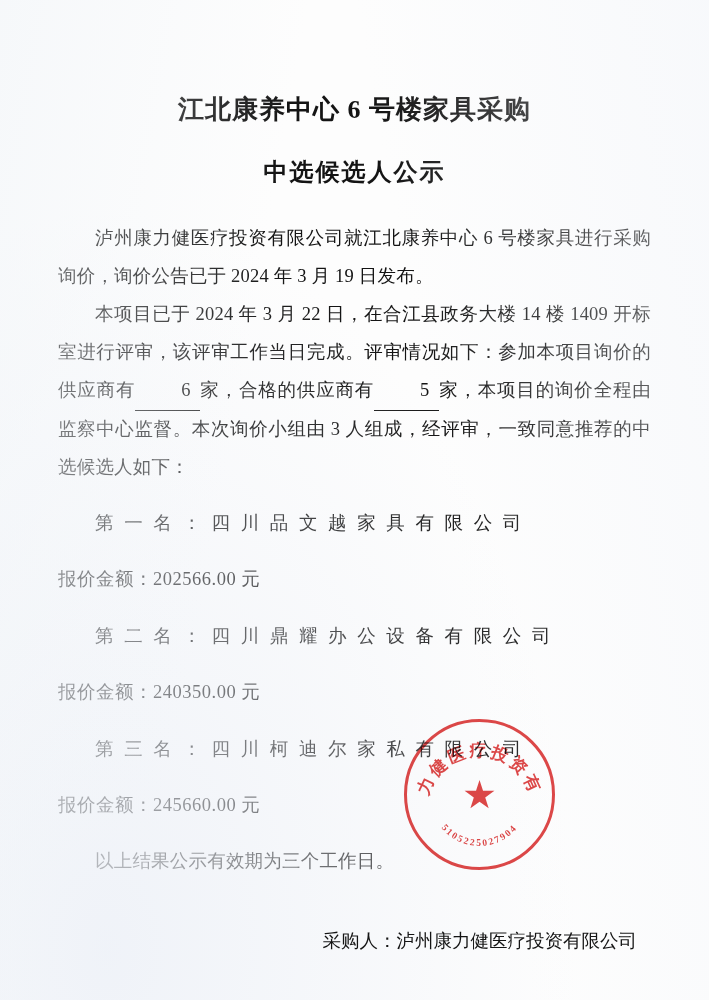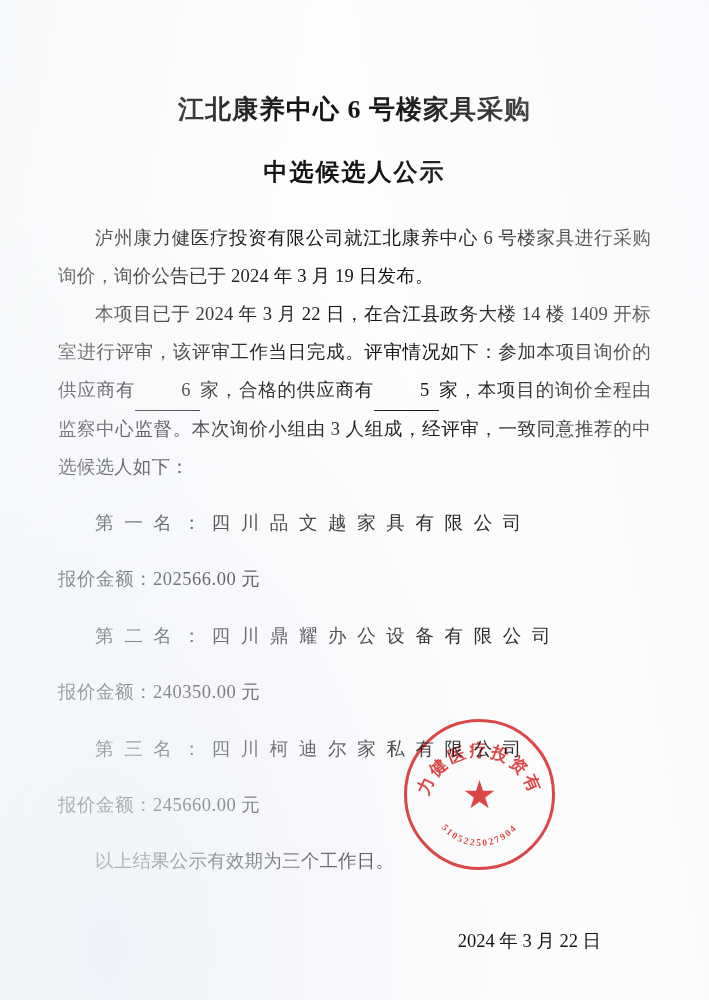--- a/index.html
+++ b/index.html
@@ -154,21 +154,21 @@
     <p class="rank-line">第 二 名 ： 四 川 鼎 耀 办 公 设 备 有 限 公 司</p>
     <p class="amount-line">报价金额：240350.00  元</p>
 
     <p class="rank-line">第 三 名 ： 四 川 柯 迪 尔 家 私 有 限 公 司</p>
     <p class="amount-line">报价金额：245660.00  元</p>
 
     <p class="para">以上结果公示有效期为三个工作日。</p>
   </div>
 
   <div class="sign-block">
-    <div class="sign-date">2024 年 3 月  22 日</div>
+    <div>采购人：泸州康力健医疗投资有限公司</div>
   </div>
 
   <div class="seal">
     <svg class="seal-arc-svg" viewBox="0 0 145 145">
       <defs>
         <path id="sealTopArc" d="M 20 80 A 53 53 0 0 1 125 80" fill="none"></path>
         <path id="sealBottomArc" d="M 24 82 A 49 49 0 0 0 121 82" fill="none"></path>
       </defs>
       <text class="seal-top-text">
         <textPath href="#sealTopArc" startOffset="50%" text-anchor="middle" id="sealTopTextPath">泸州康力健医疗投资有限公司</textPath>

